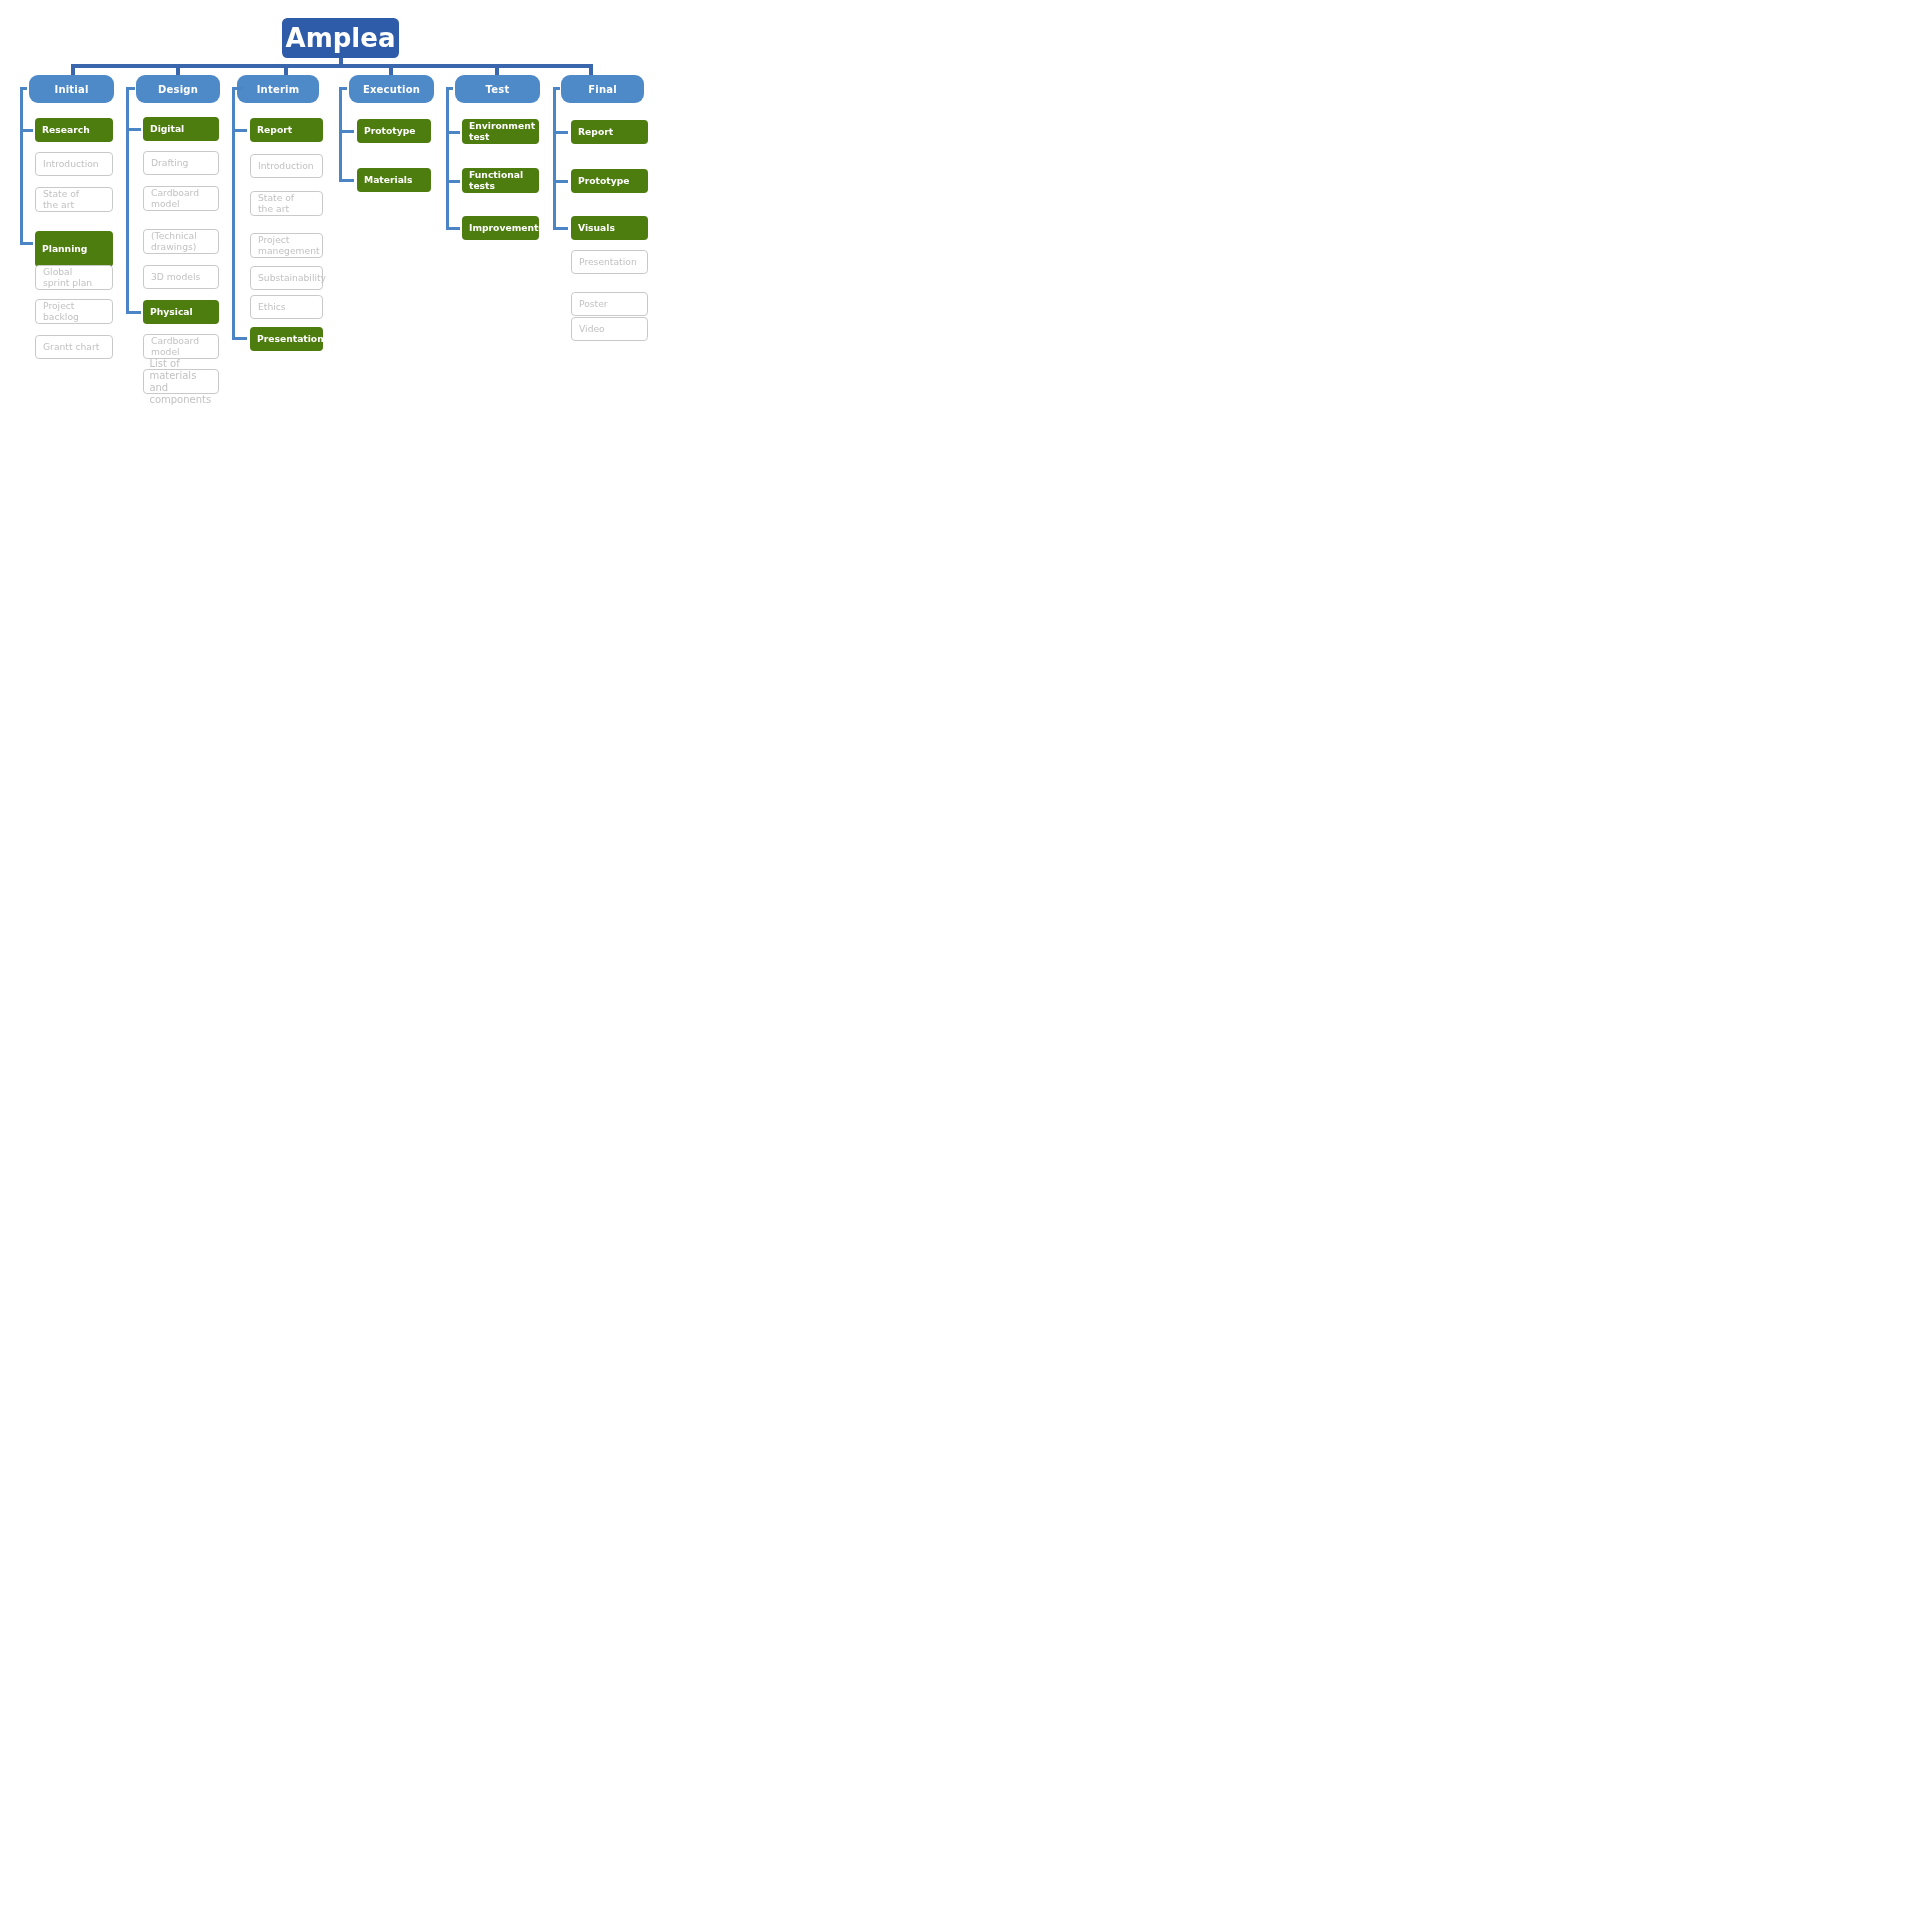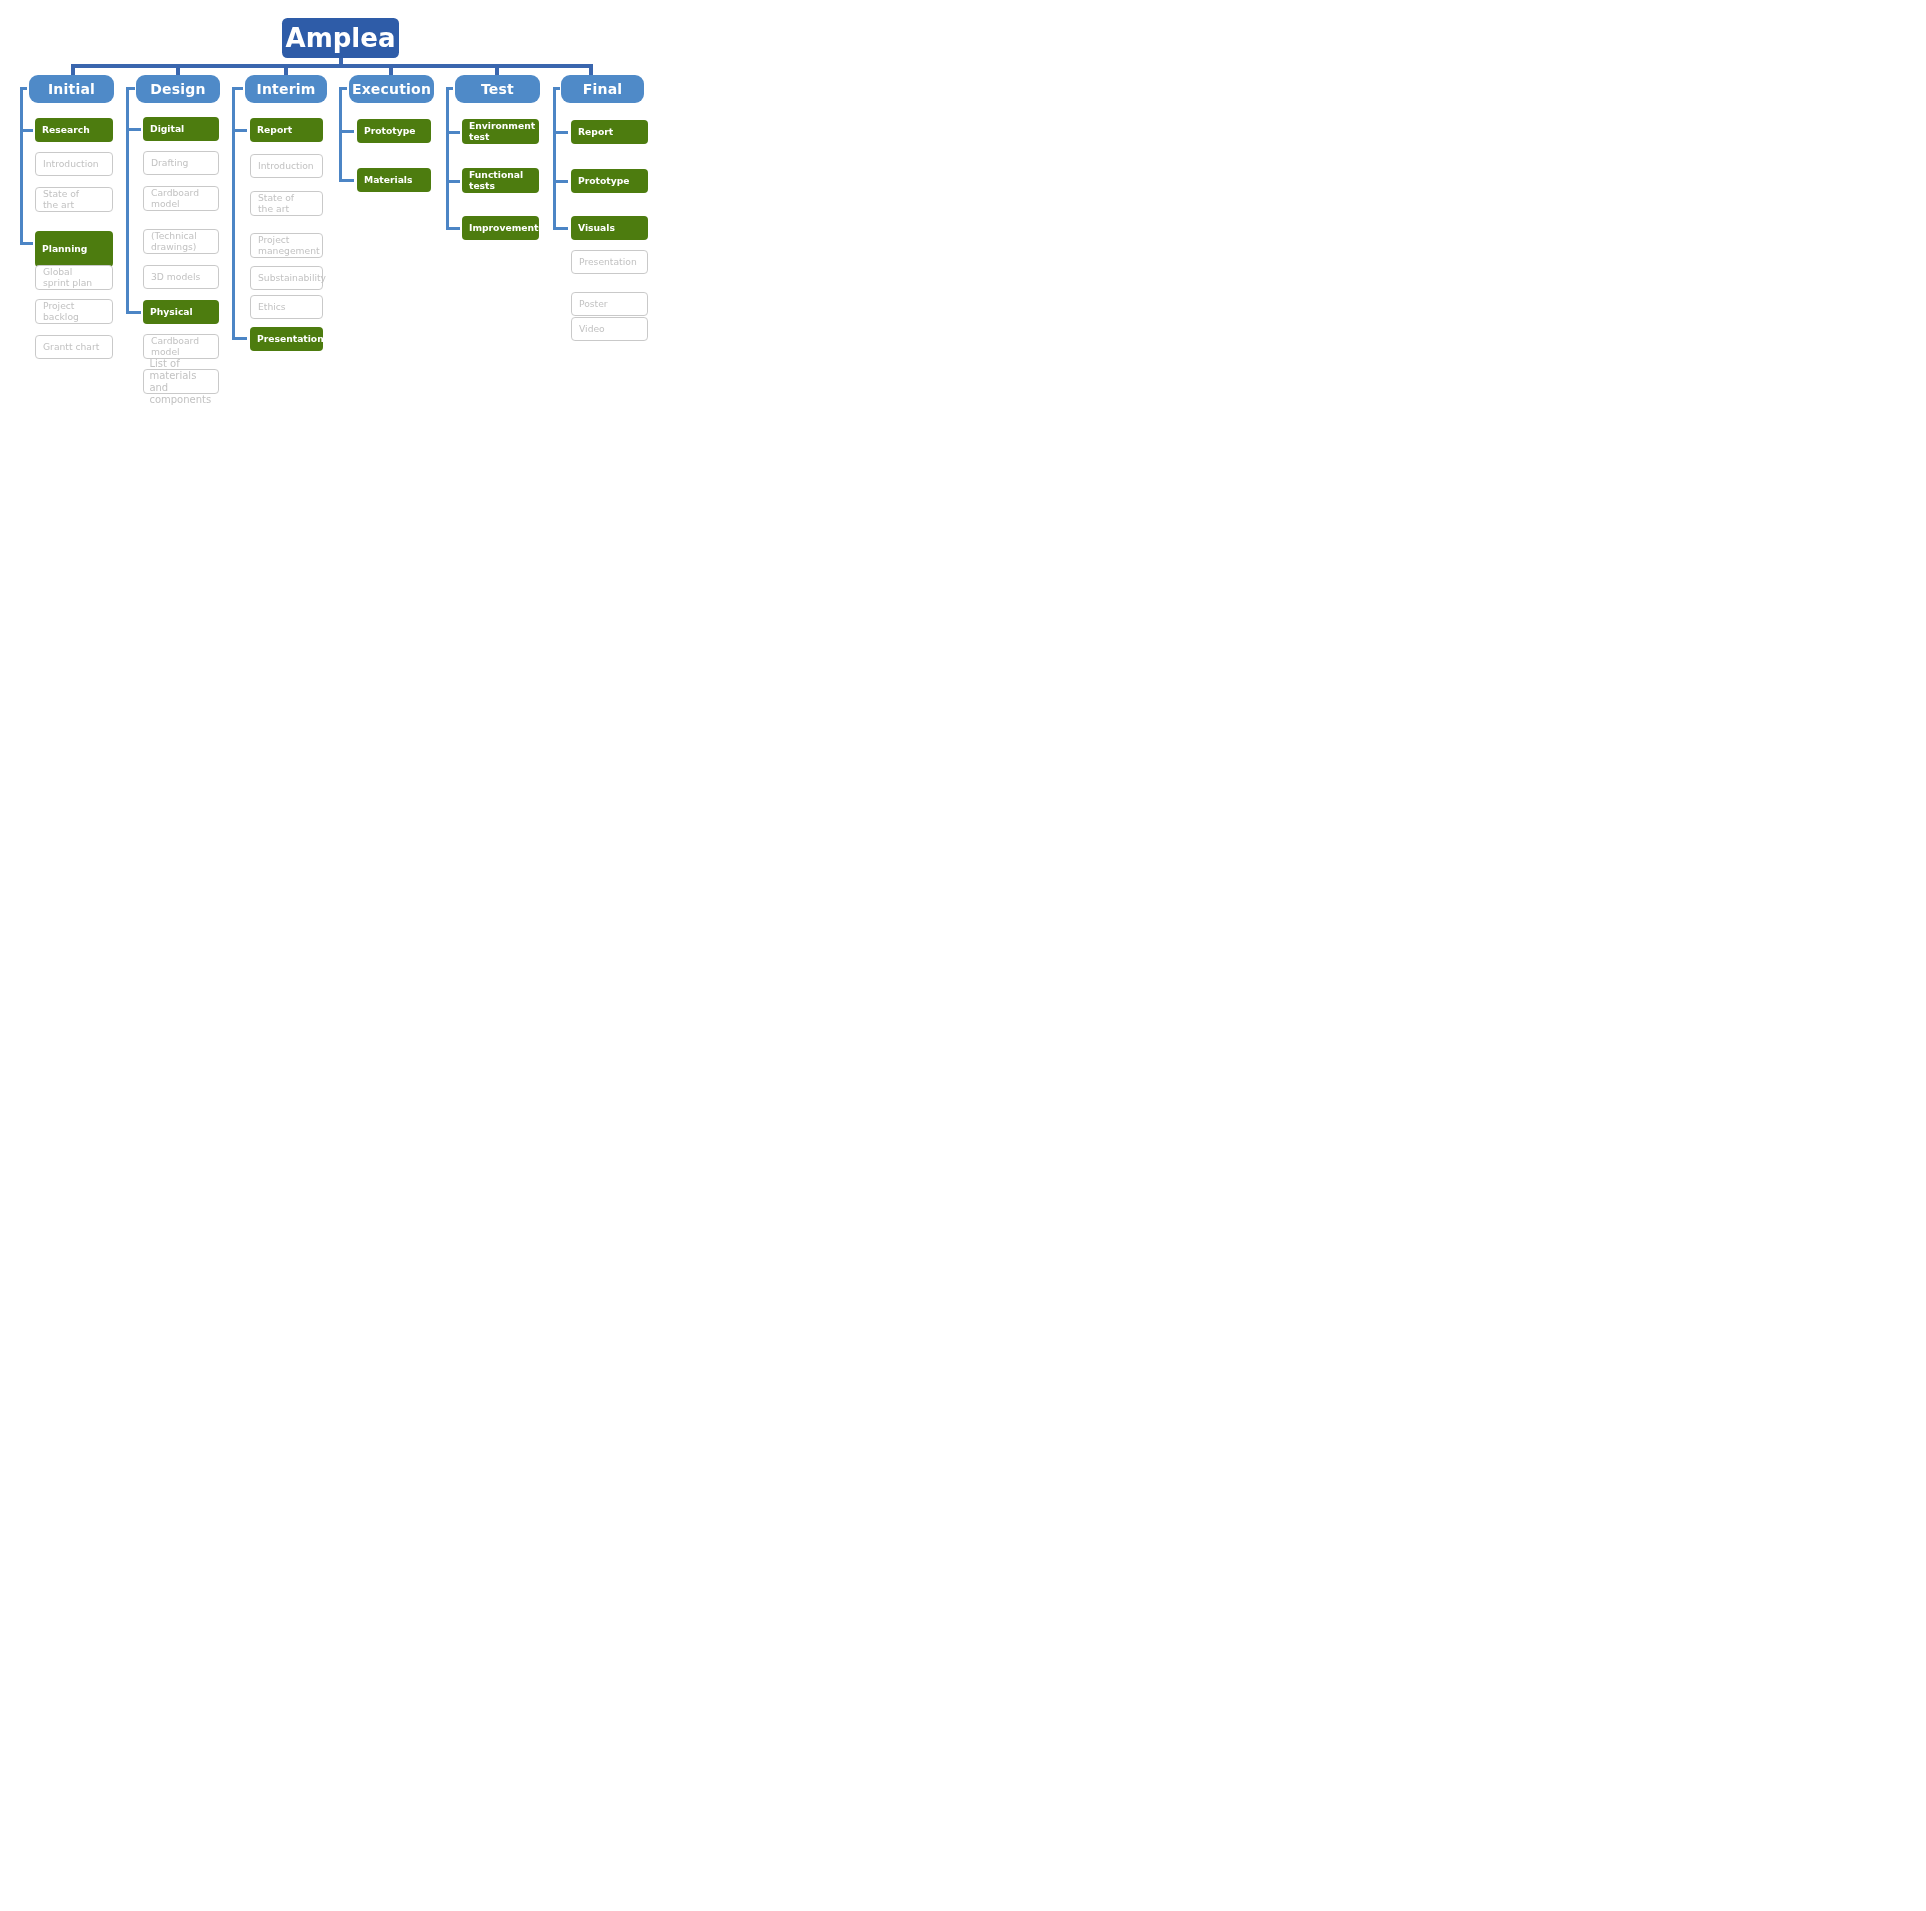--- a/index.html
+++ b/index.html
@@ -1,21 +1,21 @@
 <!DOCTYPE html>
 <html style="font-size:6.2px"><head>
 <meta charset="utf-8">
 <style>
   html,body{margin:0;padding:0;background:#ffffff;}
   #stage{position:relative;width:676px;height:478px;background:#ffffff;overflow:hidden;
          font-family:"DejaVu Sans",sans-serif;}
   .box{position:absolute;box-sizing:border-box;display:flex;align-items:center;}
   .title-box{background:#2e5ca8;color:#ffffff;font-size:26px;font-weight:bold;
              justify-content:center;border-radius:5.4px;}
-  .header{background:#4f8ac8;color:#ffffff;font-size:14px;font-weight:bold;
+  .header{background:#4f8ac8;color:#ffffff;font-size:10px;font-weight:bold;
           letter-spacing:0.2px;justify-content:center;border-radius:9px;}
   .filled{background:#4d7c0f;color:#ffffff;font-size:9.2px;font-weight:bold;
           border-radius:3.9px;padding-left:7px;white-space:pre-line;line-height:1.18;}
   .outlined{background:#ffffff;border:1.5px solid #c9c9c9;color:#c2c2c2;font-size:9.2px;
             border-radius:3.9px;padding-left:7px;white-space:pre-line;line-height:1.18;}
   .small{font-size:10px;padding-left:5.4px;}
   .line{position:absolute;background:#3a66ae;}
   .bracket{position:absolute;background:#4c85c5;}
 </style>
 </head>
@@ -29,21 +29,21 @@
   <div class="line" style="left:71px;top:64px;width:522px;height:4.2px;"></div>
   <div class="line" style="left:71px;top:68px;width:3.5px;height:8.5px;"></div>
   <div class="line" style="left:176px;top:68px;width:3.5px;height:8.5px;"></div>
   <div class="line" style="left:284px;top:68px;width:3.5px;height:8.5px;"></div>
   <div class="line" style="left:389px;top:68px;width:3.5px;height:8.5px;"></div>
   <div class="line" style="left:495px;top:68px;width:3.5px;height:8.5px;"></div>
   <div class="line" style="left:589px;top:68px;width:3.5px;height:8.5px;"></div>
 
   <div class="box header" style="left:29px;top:75px;width:85px;height:28px;">Initial</div>
   <div class="box header" style="left:136px;top:75px;width:84px;height:28px;text-align:right;">Design</div>
-  <div class="box header" style="left:245px;top:75px;width:82px;height:28px;">Interim</div>
+  <div class="box header" style="left:237px;top:75px;width:82px;height:28px;">Interim</div>
   <div class="box header" style="left:349px;top:75px;width:85px;height:28px;">Execution</div>
   <div class="box header" style="left:455px;top:75px;width:85px;height:28px;">Test</div>
   <div class="box header" style="left:561px;top:75px;width:83px;height:28px;">Final</div>
 
   <div class="bracket" style="left:20.4px;top:87px;width:2.7px;height:157px;"></div>
   <div class="bracket" style="left:20.4px;top:87px;width:7px;height:2.7px;"></div>
   <div class="bracket" style="left:20.4px;top:129px;width:12.3px;height:2.7px;"></div>
   <div class="bracket" style="left:20.4px;top:242px;width:12.3px;height:2.7px;"></div>
 
   <div class="bracket" style="left:126px;top:87px;width:2.7px;height:226px;"></div>

